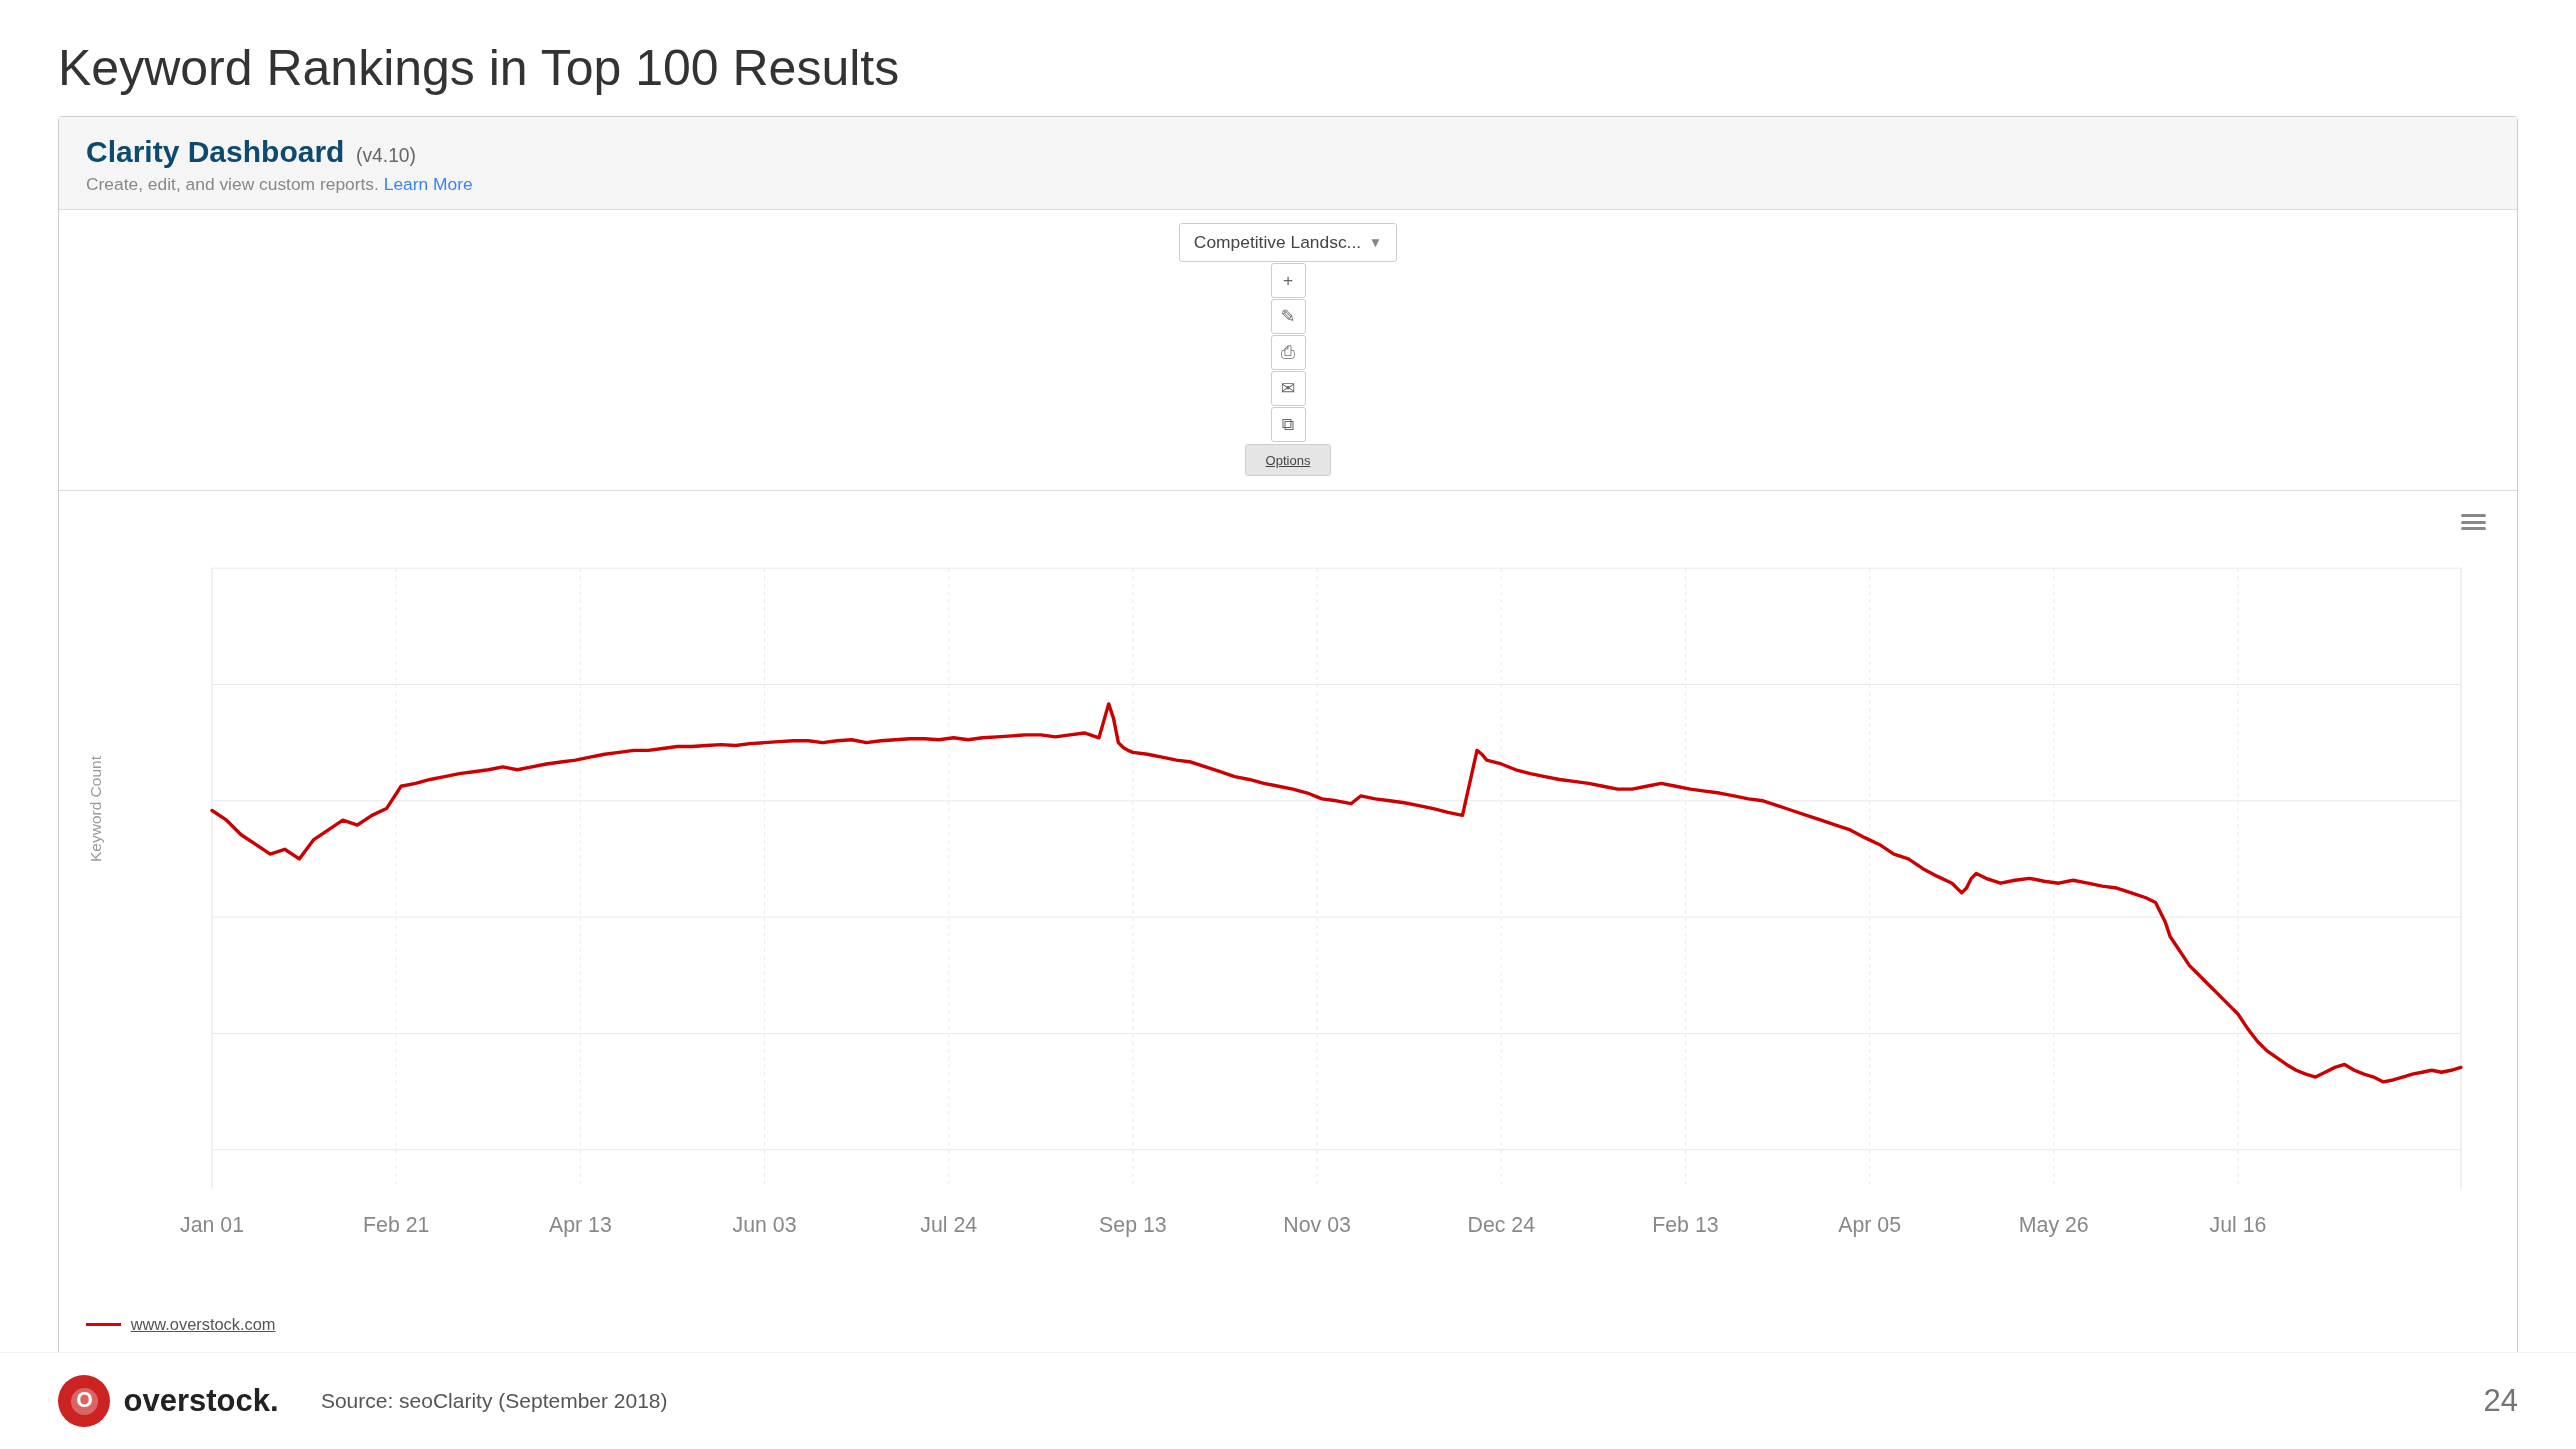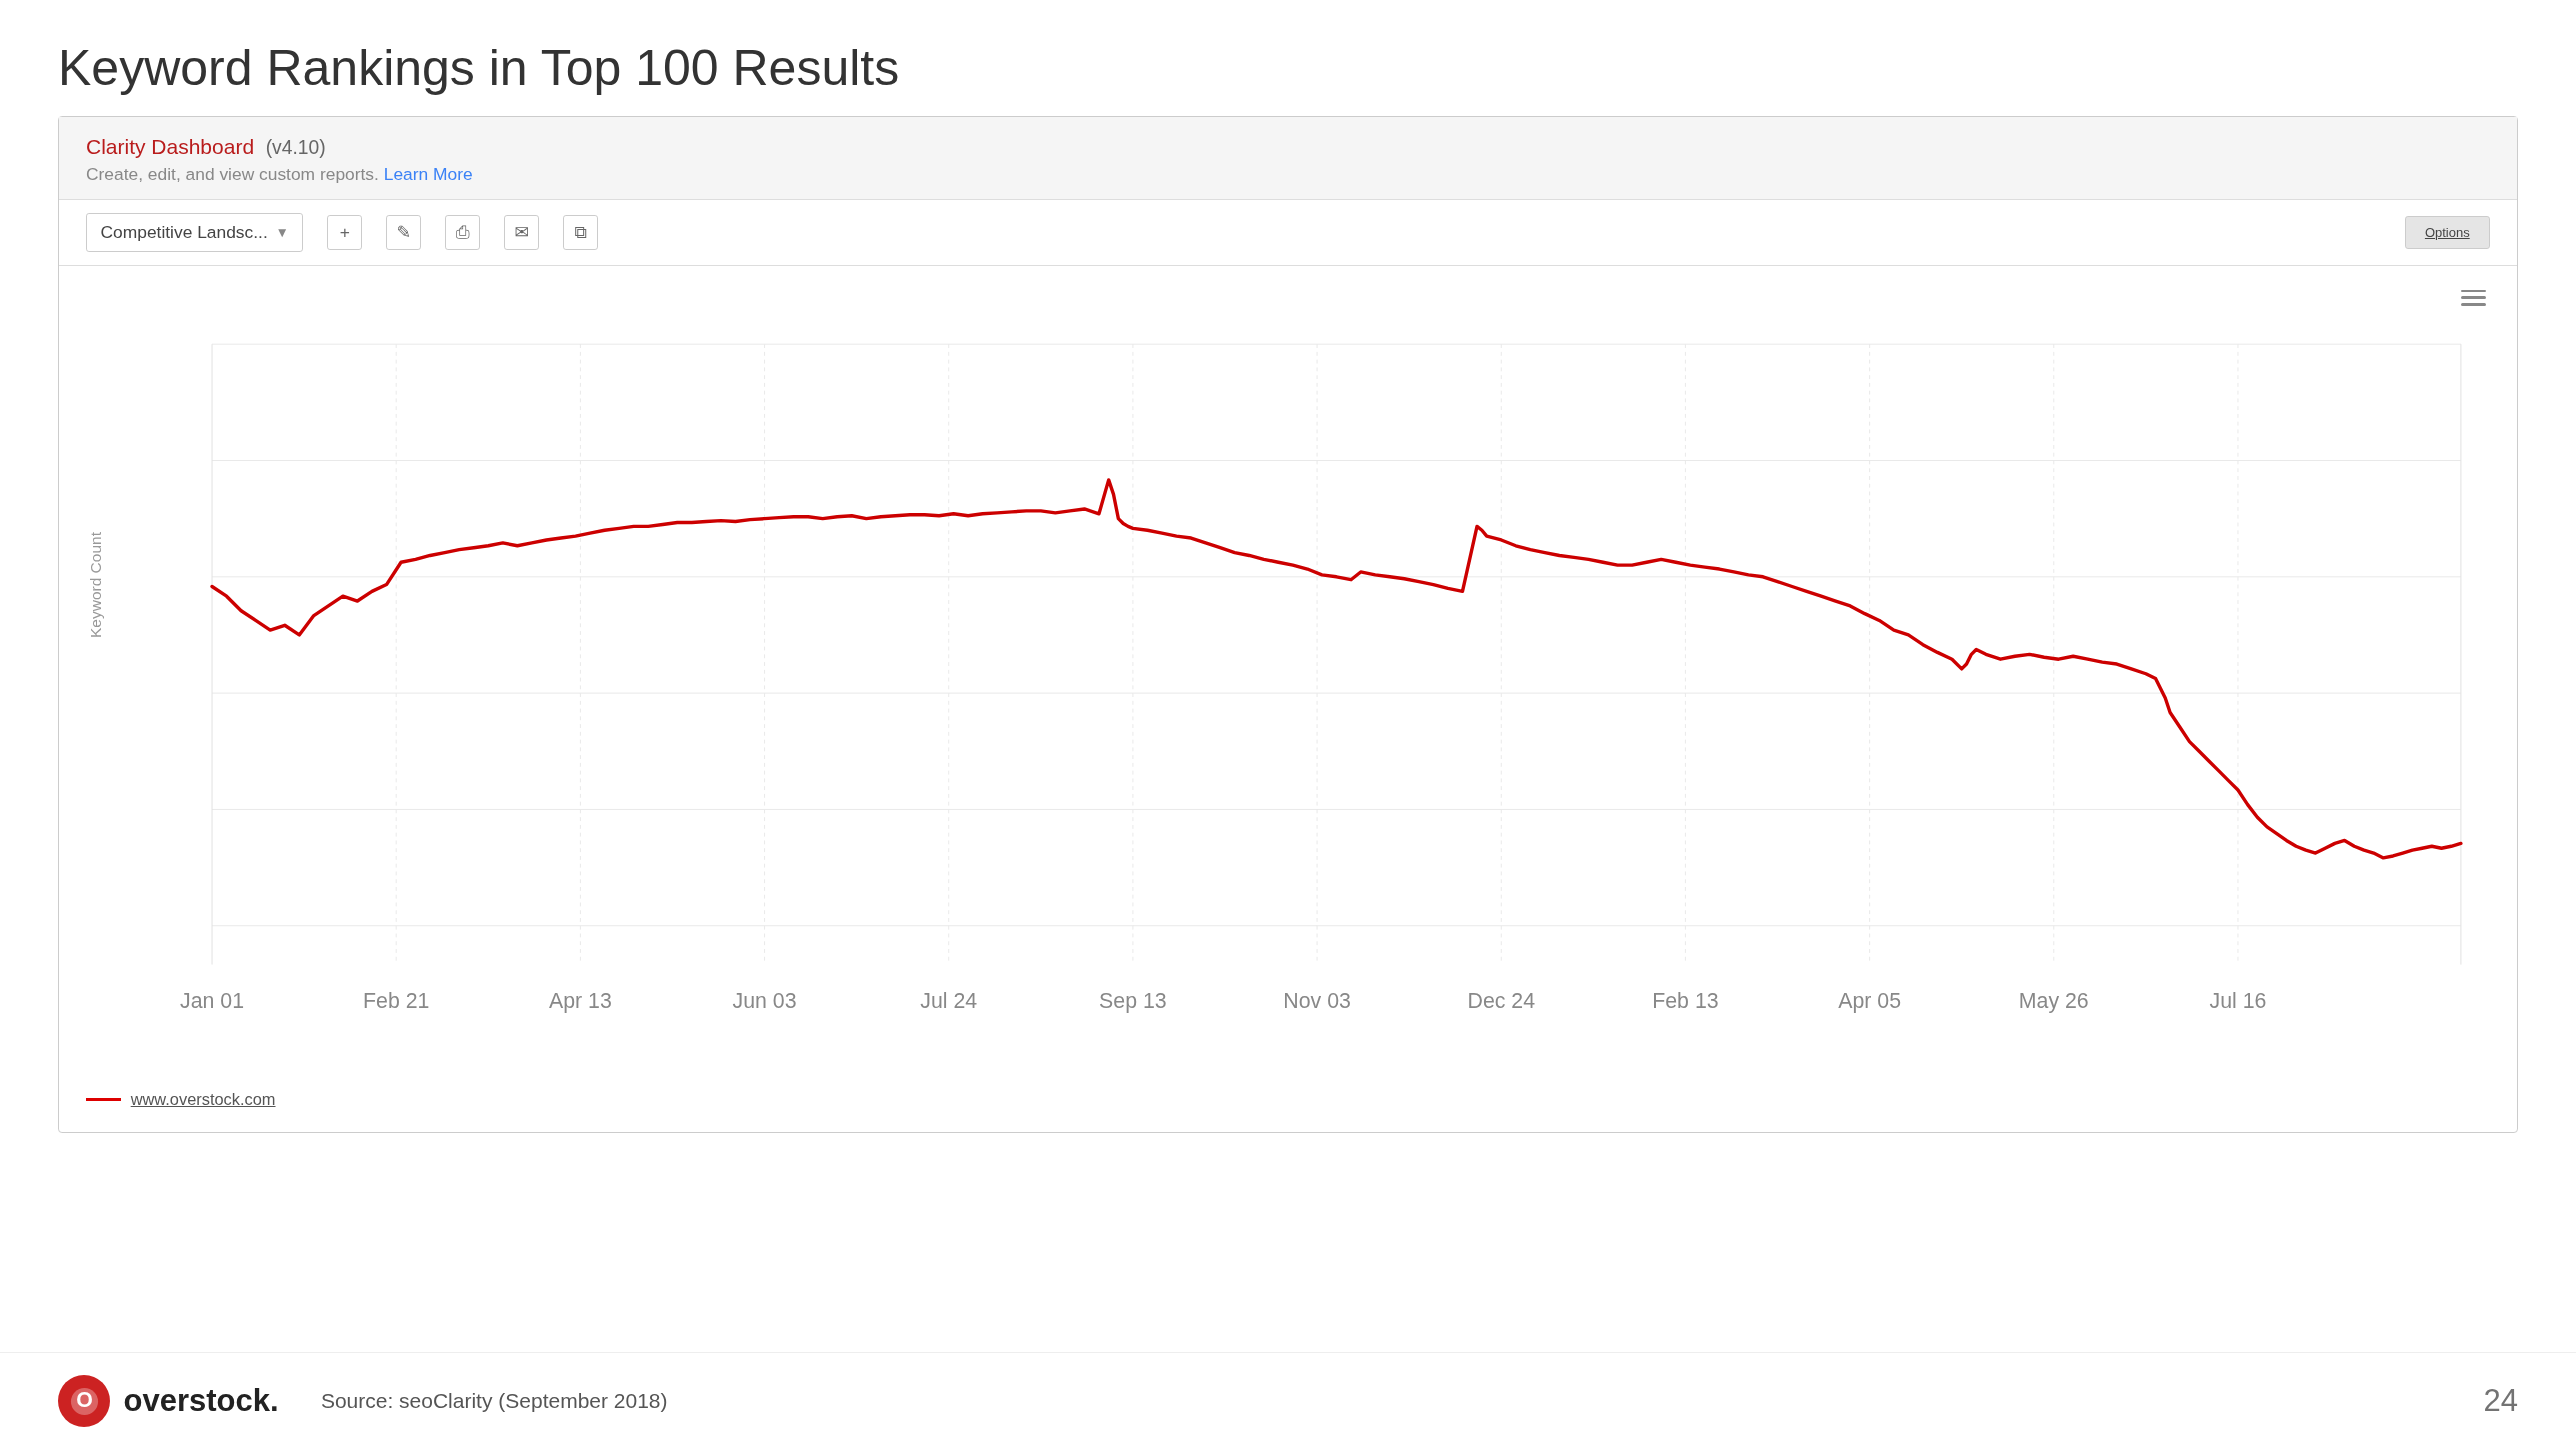--- a/index.html
+++ b/index.html
@@ -44,23 +44,23 @@
       background: #f5f5f5;
       border-bottom: 1px solid #ddd;
       padding: 17.4px 27px 13.5px 27px;
     }
     .dashboard-title-row {
       display: flex;
       align-items: baseline;
       gap: 11.6px;
     }
     .dashboard-title {
-      font-size: 21px;
-      font-weight: 400;
-      color: #b91c1c;
+      font-size: 30px;
+      font-weight: 700;
+      color: #0c4a6e;
     }
     .dashboard-version {
       font-size: 19.3px;
       color: #666;
     }
     .dashboard-subtitle {
       font-size: 17.4px;
       color: #888;
       margin-top: 5.8px;
     }
@@ -69,21 +69,22 @@
       text-decoration: none;
     }
 
     
     .toolbar {
       display: flex;
       align-items: center;
       padding: 13.5px 27px;
       border-bottom: 1px solid #ddd;
       background: #fff;
-      gap: 24px;
+      gap: 1px;
+      flex-direction: column;
     }
     .dropdown-btn {
       display: flex;
       align-items: center;
       gap: 7.7px;
       border: 1px solid #ccc;
       border-radius: 2.9px;
       padding: 7.7px 13.5px;
       background: #fff;
       font-size: 17.4px;

